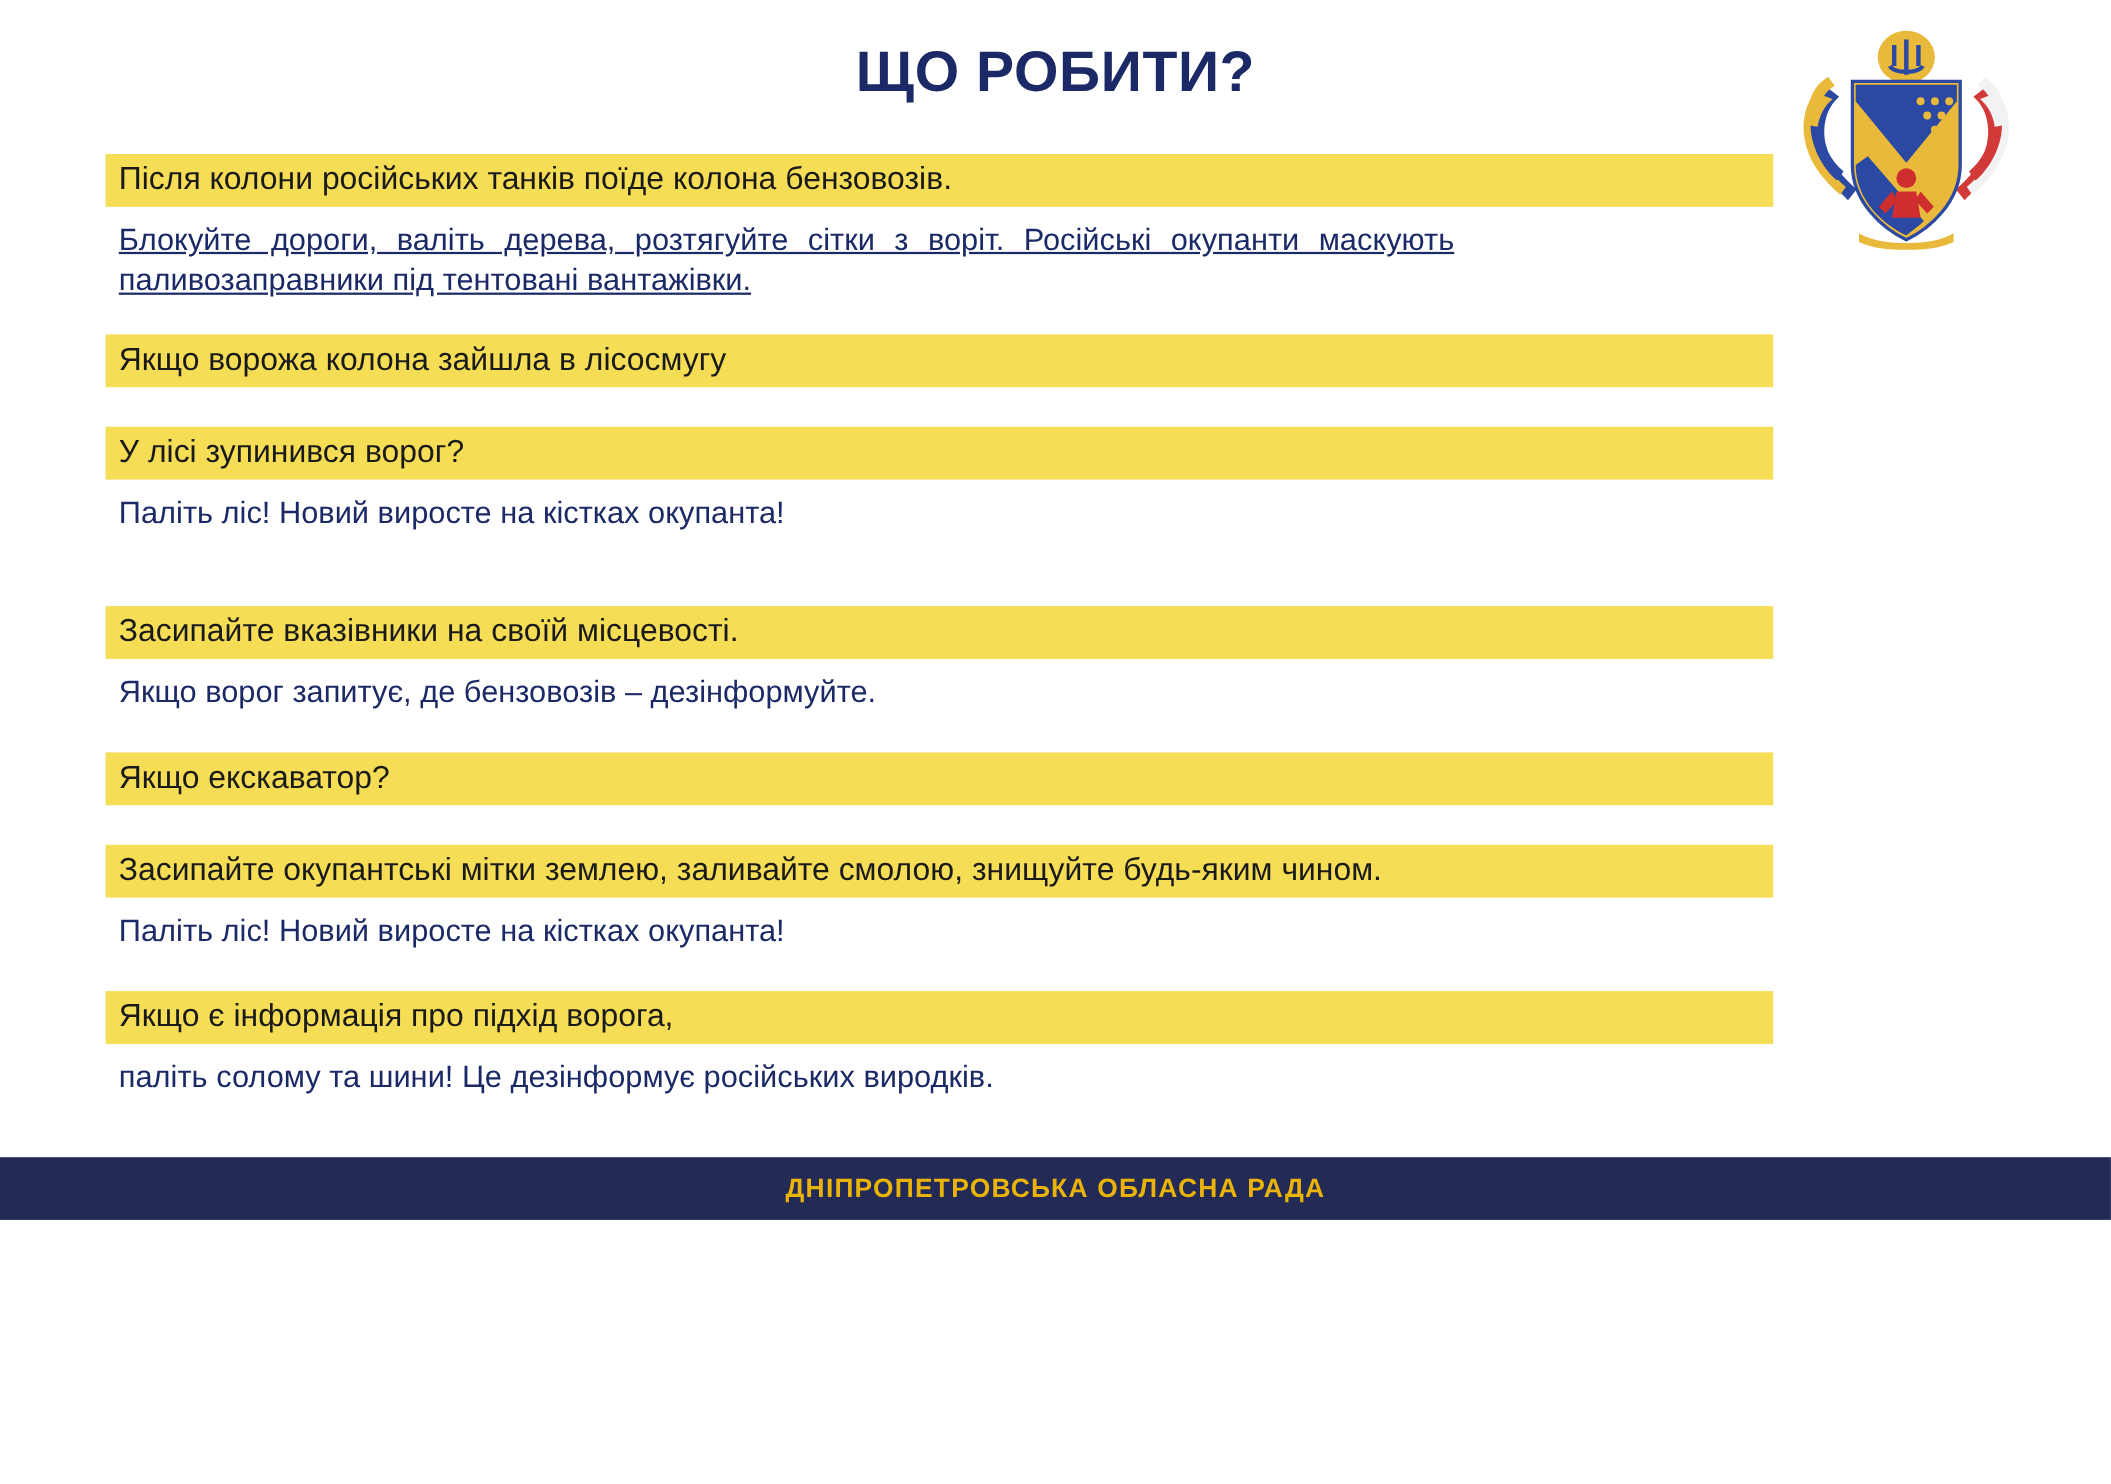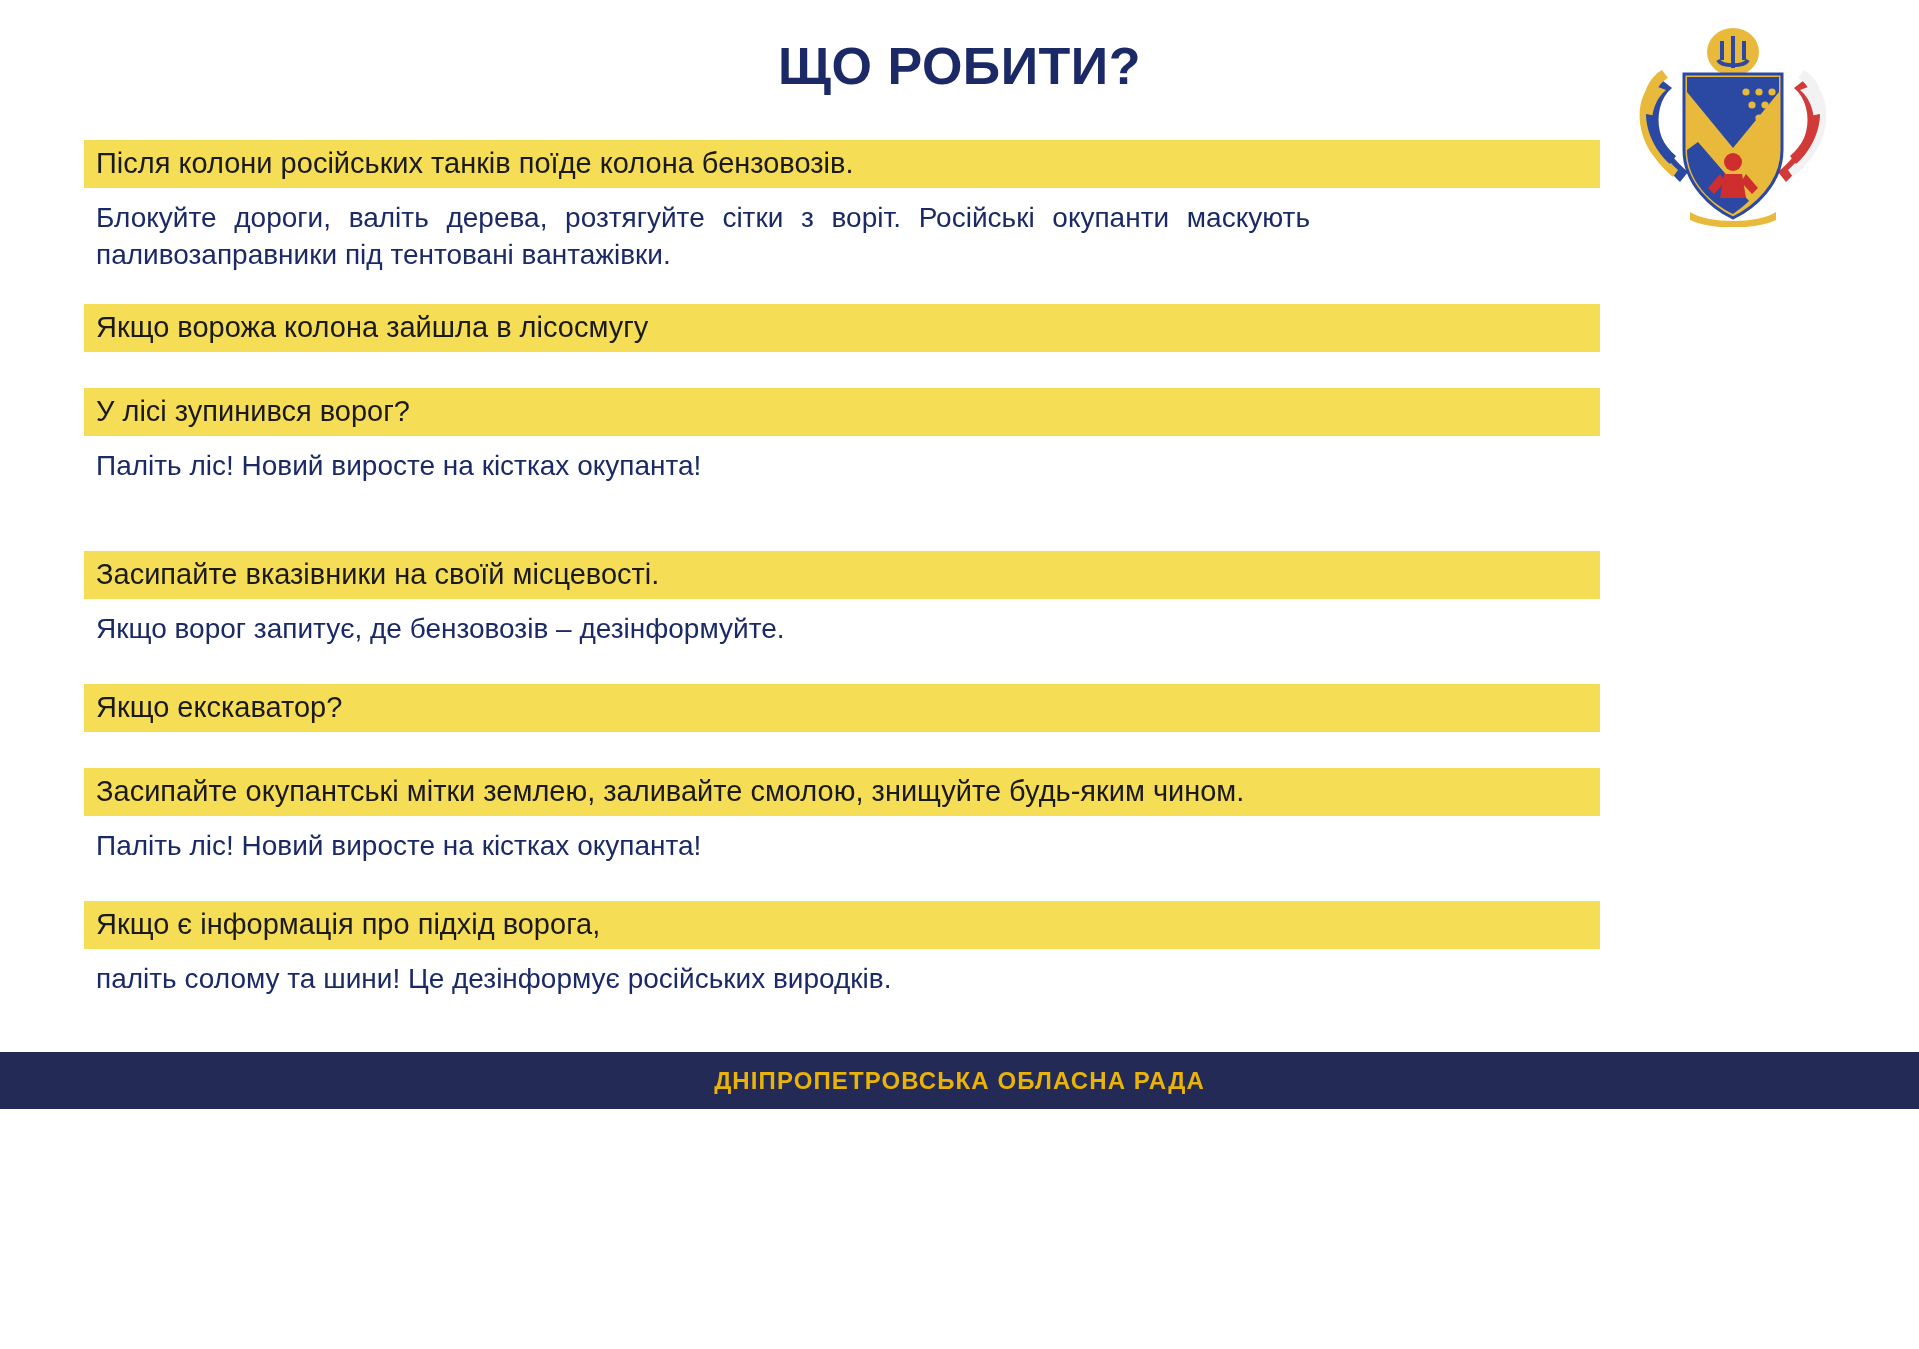--- a/index.html
+++ b/index.html
@@ -38,21 +38,21 @@
     top: 22px;
     left: 1628px;
     width: 210px;
     height: 205px;
   }
 
   
   .content {
     position: absolute;
     top: 140px;
-    left: 84px;
+    left: 96px;
     width: 1516px;
   }
 
   .section { margin-bottom: 0; }
 
   .heading {
     background: #f6dd56;
     color: #1a1a1a;
     font-size: 29px;
     font-weight: normal;
@@ -67,20 +67,21 @@
     color: #1b2a66;
     font-size: 28px;
     line-height: 1.32;
     padding: 12px 0 0 12px;
   }
 
   .body-text.justified {
     text-align: justify;
     text-align-last: left;
     padding-right: 290px;
+    text-decoration: underline;
   }
   .gap-md { height: 30px; }
   .gap-lg { height: 36px; }
 
   
   .footer {
     position: absolute;
     left: 0;
     bottom: 0;
     width: 1919px;

